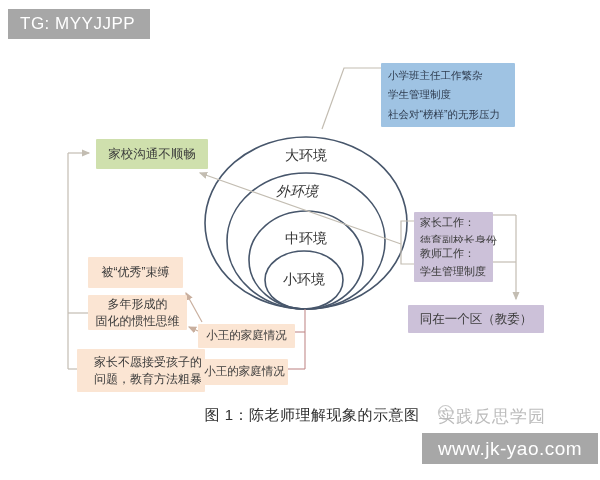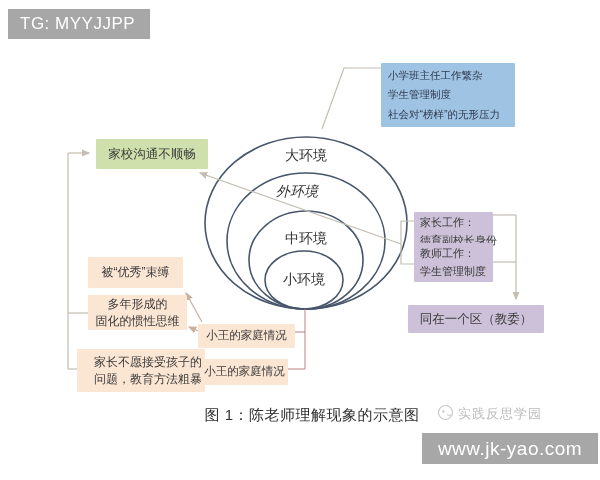--- a/index.html
+++ b/index.html
@@ -46,22 +46,22 @@
   .badge{
     position:absolute;left:8px;top:9px;width:142px;height:30px;z-index:3;
     background:var(--badge-gray);color:#fff;font-size:17px;
     line-height:30px;padding-left:12px;box-sizing:border-box;letter-spacing:.5px;
   }
   .caption{
     position:absolute;left:172px;top:406px;width:280px;z-index:2;
     text-align:center;font-size:15px;color:#2f2f2f;letter-spacing:.5px;
   }
   .wm-name{
-    position:absolute;left:458px;top:405px;z-index:2;
-    font-size:13px;color:var(--watermark-gray);letter-spacing:1px;
+    position:absolute;left:438px;top:405px;z-index:2;
+    font-size:17px;color:var(--watermark-gray);letter-spacing:1px;
   }
   .wm-logo{position:absolute;left:437px;top:404px;z-index:2;}
   .url-bar{
     position:absolute;left:422px;top:433px;width:176px;height:31px;z-index:3;
     background:var(--badge-gray);color:#fff;font-size:19px;
     display:flex;align-items:center;justify-content:center;letter-spacing:.5px;
   }
 </style>
 </head>
 <body>

